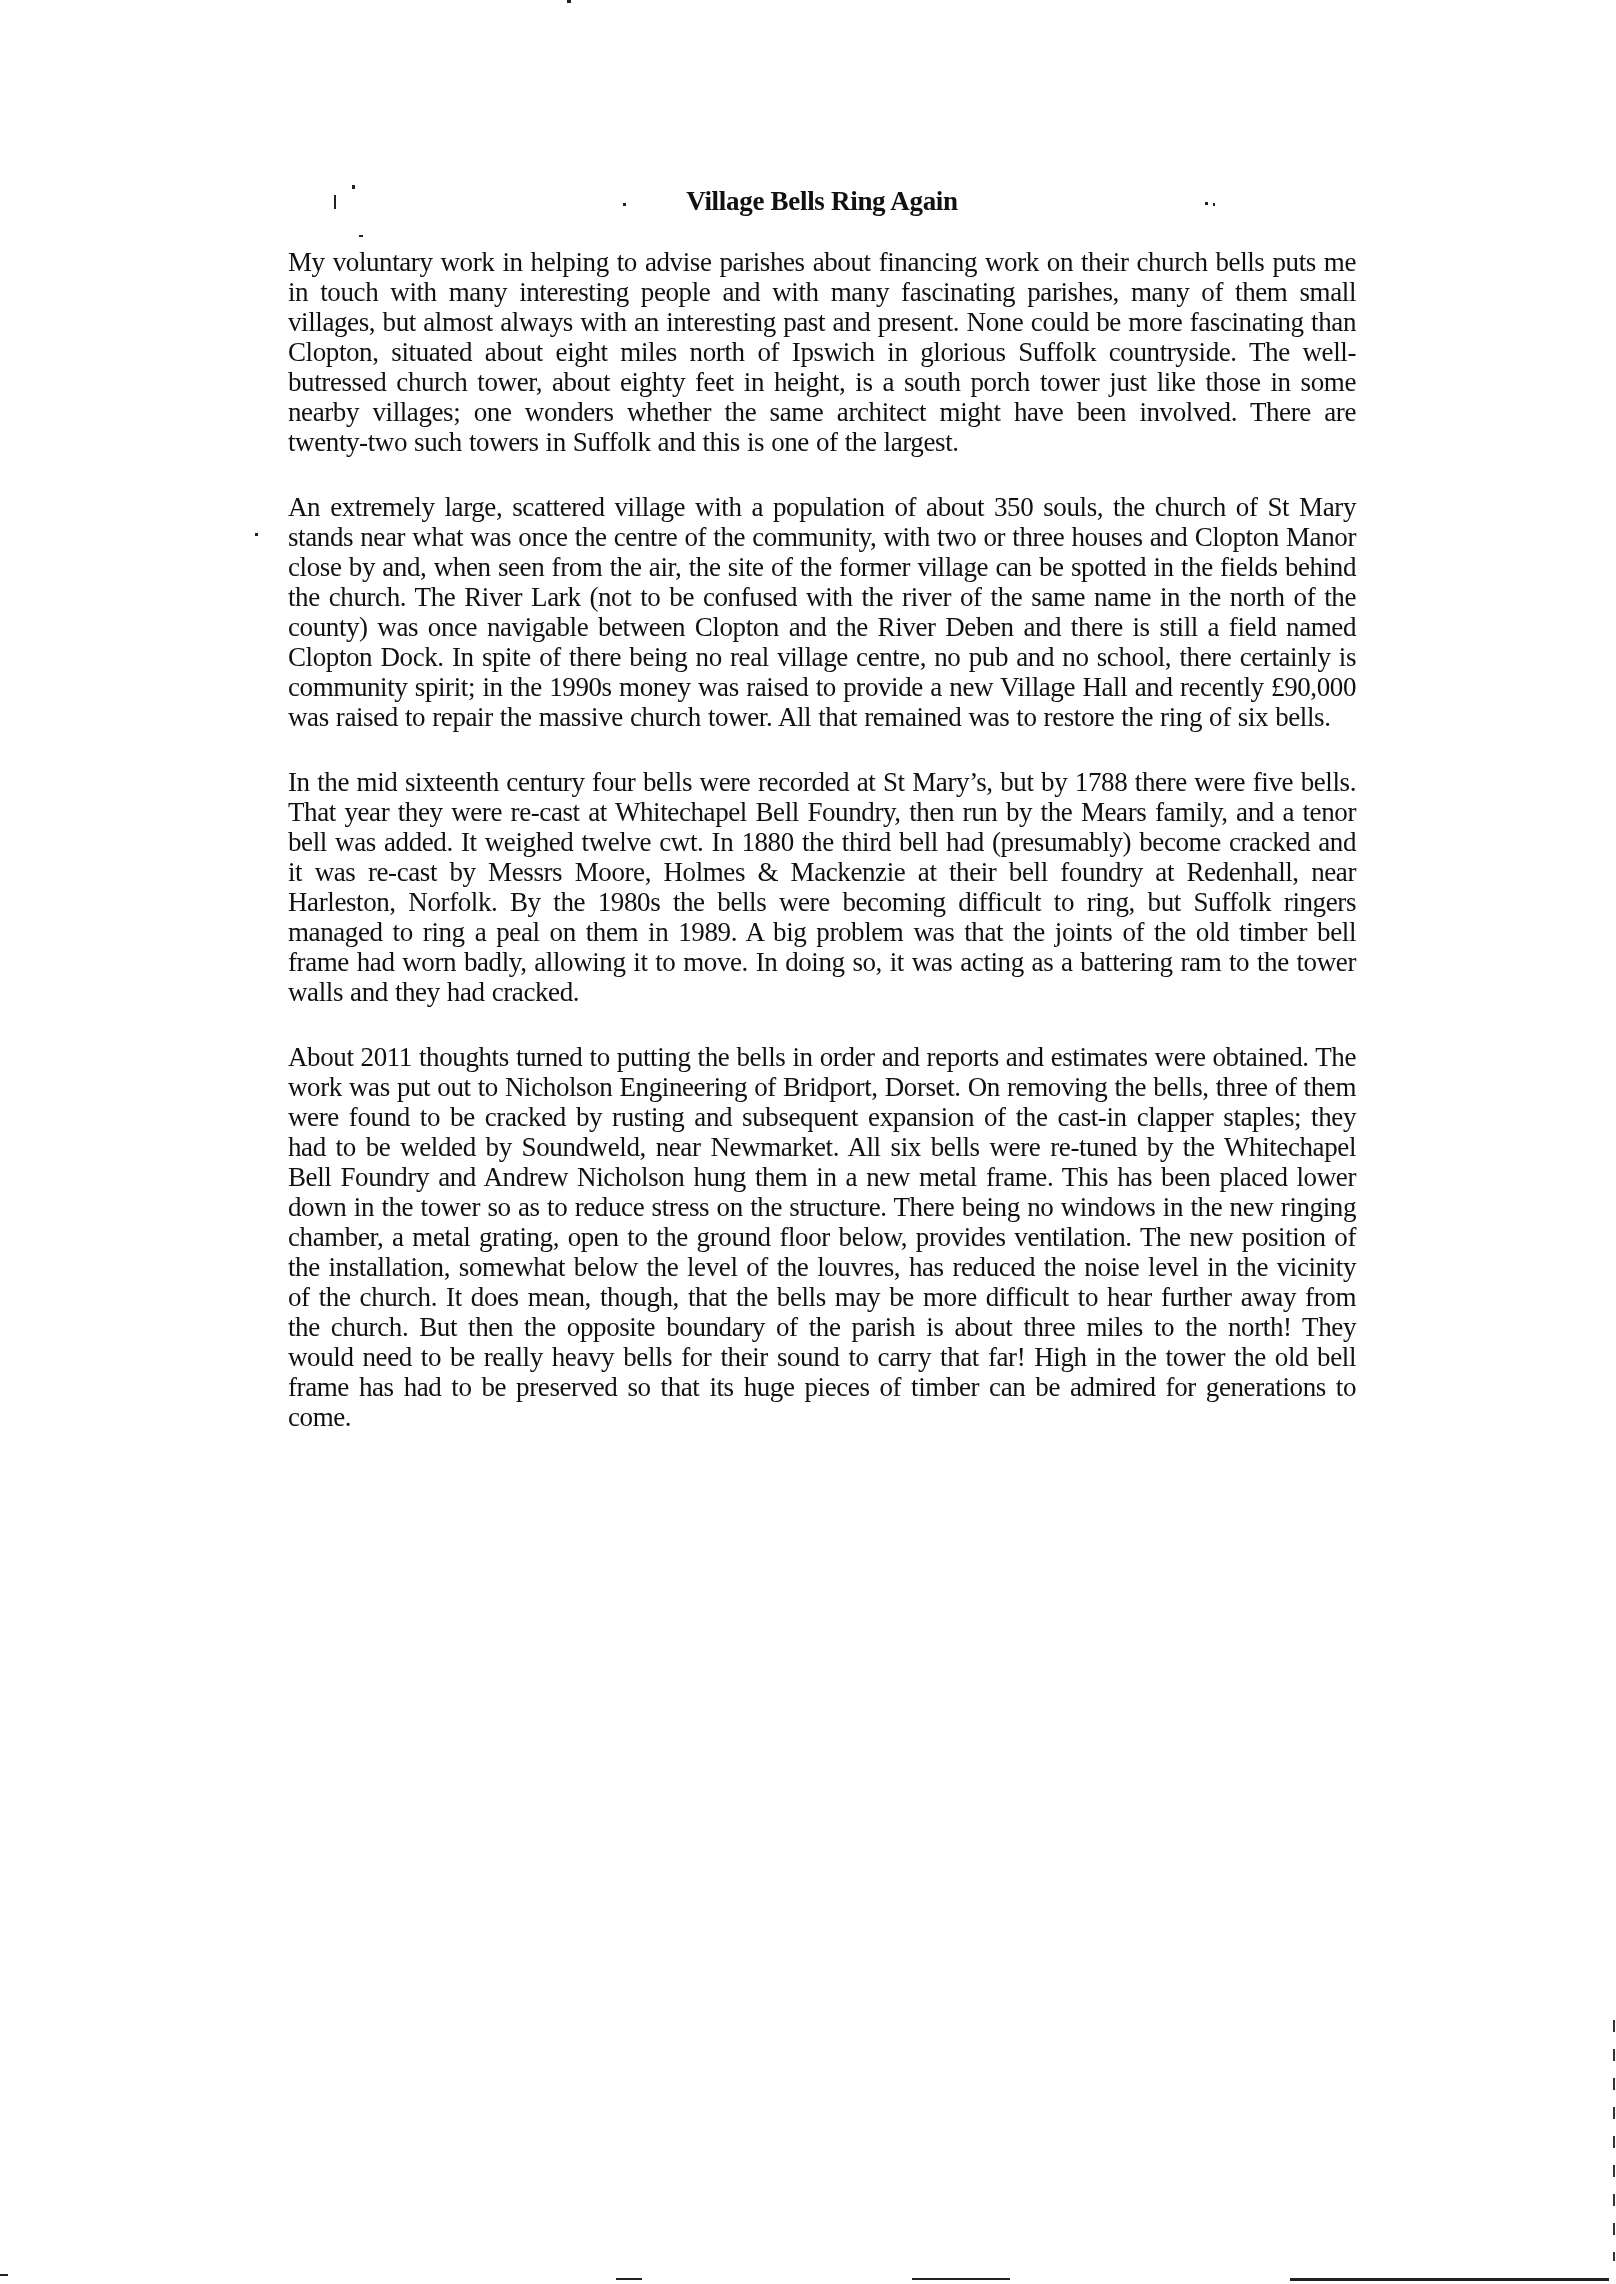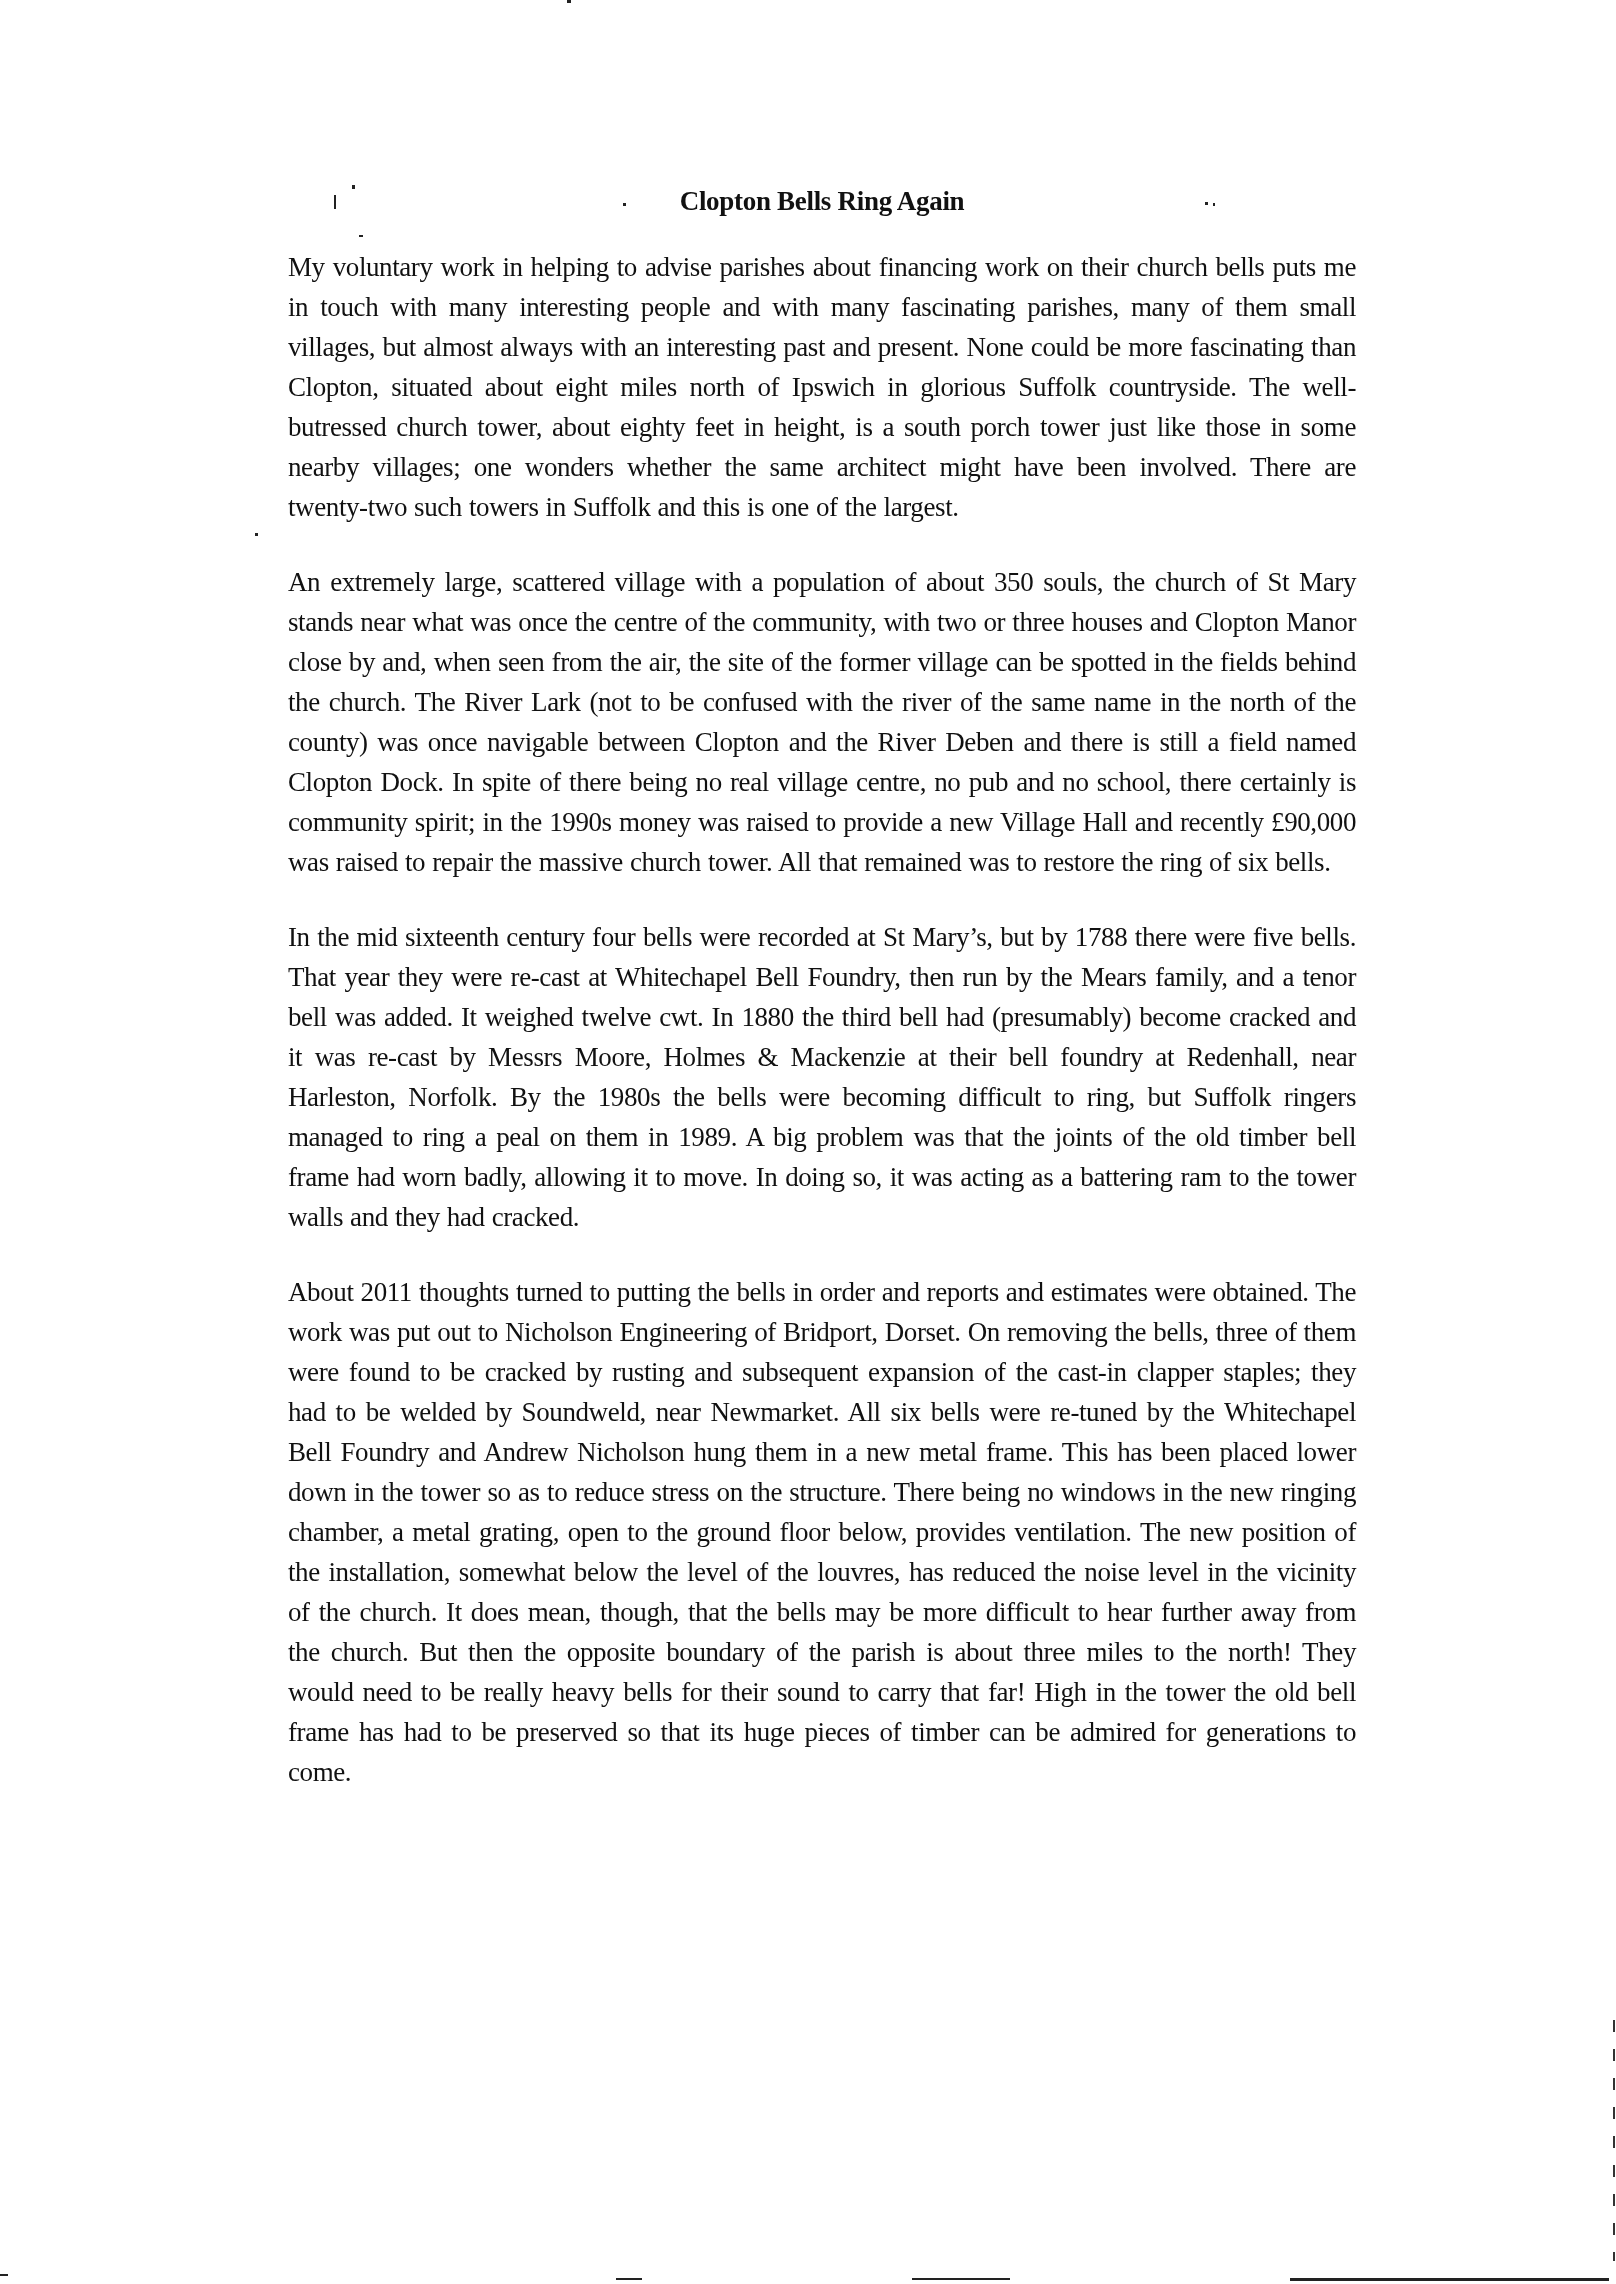--- a/index.html
+++ b/index.html
@@ -24,21 +24,21 @@
     .title {
       text-align: center;
       font-weight: bold;
       font-size: 27px;
       line-height: 39px;
       margin: 0 0 26px 0;
       letter-spacing: -0.3px;
     }
     .para {
       font-size: 27px;
-      line-height: 40px;
+      line-height: 30px;
       text-align: justify;
       text-align-last: left;
       margin: 0 0 35px 0;
       letter-spacing: -0.4px;
       word-spacing: 0.7px;
     }
     .speck {
       position: absolute;
       background: #222;
     }
@@ -62,21 +62,21 @@
 <div class="speck" style="left:567px;top:0;width:3.9px;height:2.6px;"></div>
 <div class="speck" style="left:334px;top:195px;width:2px;height:14.3px;"></div>
 <div class="speck" style="left:352px;top:185px;width:2.6px;height:3.9px;"></div>
 <div class="speck" style="left:623px;top:203px;width:2.6px;height:2.6px;"></div>
 <div class="speck" style="left:1205px;top:202px;width:2.6px;height:2.6px;"></div>
 <div class="speck" style="left:1213px;top:203px;width:2px;height:2.6px;"></div>
 <div class="speck" style="left:359px;top:235px;width:3.9px;height:2px;"></div>
 <div class="speck" style="left:255px;top:533px;width:2.6px;height:2.6px;"></div>
 
 <div class="page">
-  <h1 class="title">Clopton Bells Ring Again</h1>
+  <h1 class="title">Village Bells Ring Again</h1>
 
   <p class="para">My voluntary work in helping to advise parishes about financing work on their church bells puts me in touch with many interesting people and with many fascinating parishes, many of them small villages, but almost always with an interesting past and present.  None could be more fascinating than Clopton, situated about eight miles north of Ipswich in glorious Suffolk countryside.  The well-butressed church tower, about eighty feet in height, is a south porch tower just like those in some nearby villages; one wonders whether the same architect might have been involved.  There are twenty-two such towers in Suffolk and this is one of the largest.</p>
   <p class="para">An extremely large, scattered village with a population of about 350 souls, the church of St Mary stands near what was once the centre of the community, with two or three houses and Clopton Manor close by and, when seen from the air, the site of the former village can be spotted in the fields behind the church.  The River Lark (not to be confused with the river of the same name in the north of the county) was once navigable between Clopton and the River Deben and there is still a field named Clopton Dock.  In spite of there being no real village centre, no pub and no school, there certainly is community spirit; in the 1990s money was raised to provide a new Village Hall and recently £90,000 was raised to repair the massive church tower.  All that remained was to restore the ring of six bells.</p>
   <p class="para">In the mid sixteenth century four bells were recorded at St Mary’s, but by 1788 there were five bells.  That year they were re-cast at Whitechapel Bell Foundry, then run by the Mears family, and a tenor bell was added.  It weighed twelve cwt.  In 1880 the third bell had (presumably) become cracked and it was re-cast by Messrs Moore, Holmes &amp; Mackenzie at their bell foundry at Redenhall, near Harleston, Norfolk.  By the 1980s the bells were becoming difficult to ring, but Suffolk ringers managed to ring a peal on them in 1989.  A big problem was that the joints of the old timber bell frame had worn badly, allowing it to move.  In doing so, it was acting as a battering ram to the tower walls and they had cracked.</p>
   <p class="para">About 2011 thoughts turned to putting the bells in order and reports and estimates were obtained.  The work was put out to Nicholson Engineering of Bridport, Dorset.  On removing the bells, three of them were found to be cracked by rusting and subsequent expansion of the cast-in clapper staples; they had to be welded by Soundweld, near Newmarket.  All six bells were re-tuned by the Whitechapel Bell Foundry and Andrew Nicholson hung them in a new metal frame.  This has been placed lower down in the tower so as to reduce stress on the structure.  There being no windows in the new ringing chamber, a metal grating, open to the ground floor below, provides ventilation.  The new position of the installation, somewhat below the level of the louvres, has reduced the noise level in the vicinity of the church.  It does mean, though, that the bells may be more difficult to hear further away from the church.  But then the opposite boundary of the parish is about three miles to the north!  They would need to be really heavy bells for their sound to carry that far!  High in the tower the old bell frame has had to be preserved so that its huge pieces of timber can be admired for generations to come.</p>
 </div>
 
 <div class="edge-right"></div>
 <div class="bottom-mark" style="left:0;top:2274px;width:7.8px;height:2px;"></div>
 <div class="bottom-mark" style="left:616px;top:2278px;width:26px;height:2px;"></div>

